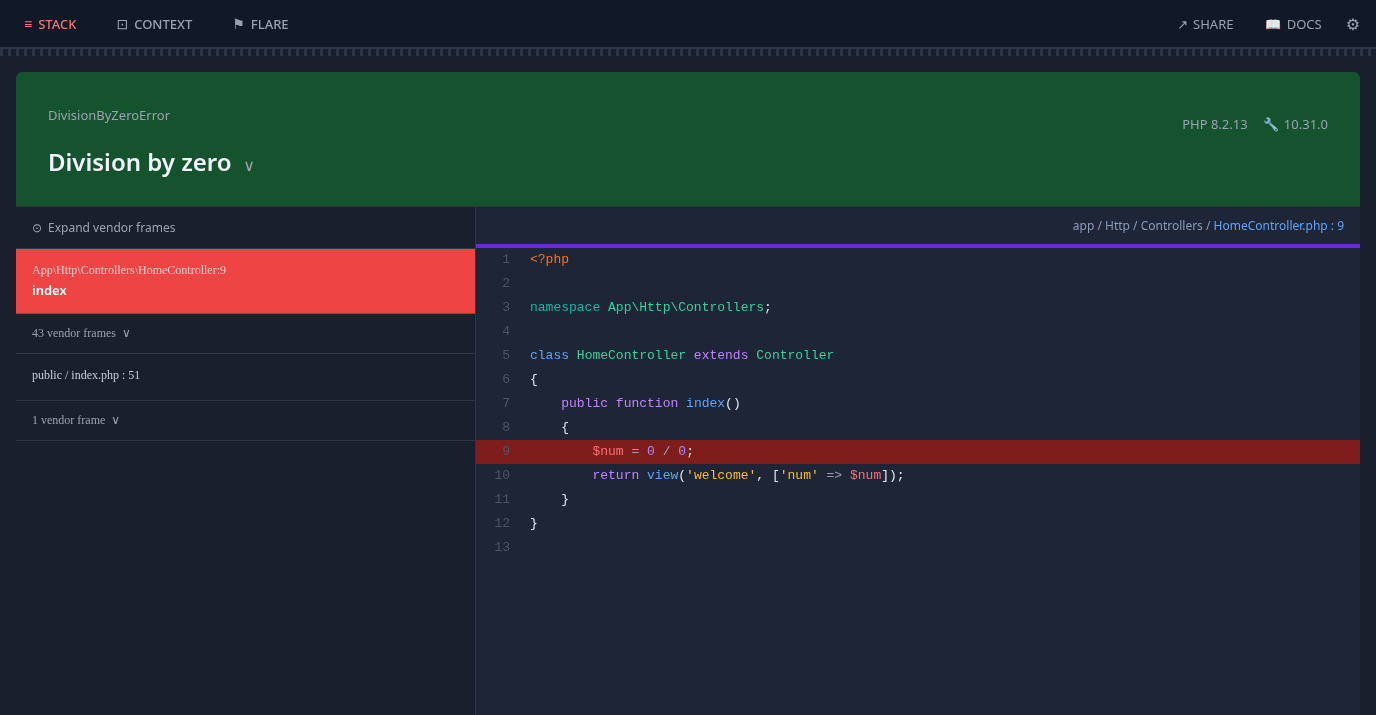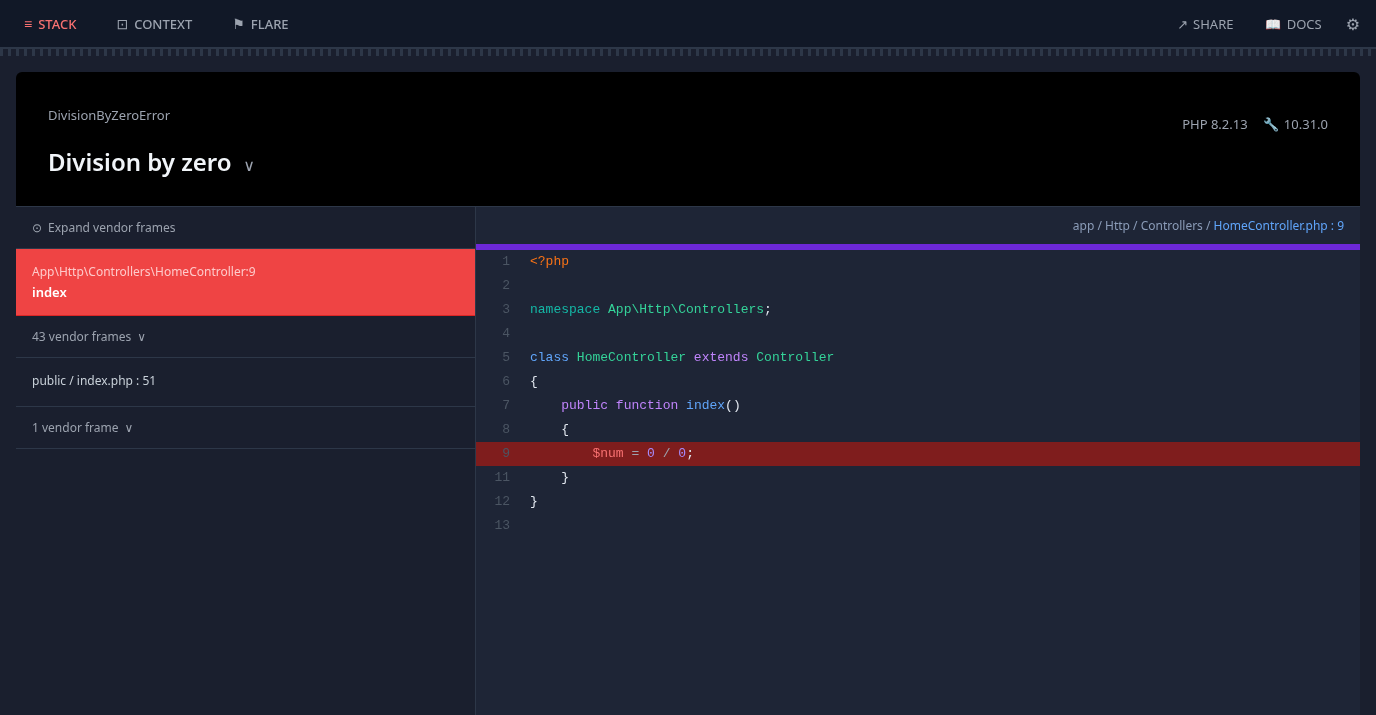--- a/index.html
+++ b/index.html
@@ -66,21 +66,21 @@
       background: repeating-linear-gradient(
         to right,
         #2d3748 0px, #2d3748 3px,
         transparent 3px, transparent 8px
       );
       border-top: 1px solid #2d3748;
     }
 
     
     .error-header {
-      background: #000000;
+      background: #14532d;
       padding: 24px 32px 28px;
       border-bottom: 1px solid #2d3748;
       margin: 16px 16px 0 16px;
       border-radius: 6px 6px 0 0;
     }
     .error-type-row {
       display: flex;
       justify-content: space-between;
       align-items: center;
       margin-bottom: 12px;
@@ -151,54 +151,56 @@
       cursor: pointer;
     }
     .stack-frame.active {
       background: #ef4444;
       border-bottom-color: #dc2626;
     }
     .frame-file {
       font-size: 12px;
       color: #c9d1d9;
       margin-bottom: 3px;
+      font-family: Liberation Serif, serif;
     }
     .stack-frame.active .frame-file { color: #fecaca; }
     .frame-method {
       font-size: 13px;
       font-weight: 600;
       color: #f1f5f9;
     }
     .stack-frame.active .frame-method { color: #fff; }
 
     .vendor-frames-group {
       padding: 12px 16px;
       border-bottom: 1px solid #2d3748;
       cursor: pointer;
     }
     .vendor-label {
       display: flex;
       align-items: center;
       gap: 6px;
       color: #9ca3af;
       font-size: 12px;
+      font-family: Liberation Serif, serif;
     }
 
     
     .code-panel {
       flex: 1;
       background: #1e2536;
       overflow: auto;
     }
     .code-header {
       padding: 10px 16px;
       text-align: right;
       color: #6b7280;
       font-size: 12px;
-      border-bottom: 6px solid #6d28d9;
+      border-bottom: 4px solid #6d28d9;
     }
     .code-header span { color: #8b9cb8; }
     .code-header .filename { color: #60a5fa; }
 
     .code-table {
       width: 100%;
       border-collapse: collapse;
       font-family: 'Consolas', 'Monaco', 'Courier New', monospace;
       font-size: 13px;
     }
@@ -370,20 +372,24 @@
         <tr>
           <td class="line-num">8</td>
           <td class="line-code">    <span class="punct">{</span></td>
         </tr>
 
         <tr class="highlighted">
           <td class="line-num">9</td>
           <td class="line-code">        <span class="var-name">$num</span> <span class="op">=</span> <span class="num-val">0</span> <span class="op">/</span> <span class="num-val">0</span><span class="punct">;</span></td>
         </tr>
 
+        <tr>
+          <td class="line-num">10</td>
+          <td class="line-code">        <span class="kw-return">return</span> <span class="fn-name">view</span><span class="punct">(</span><span class="str-val">'welcome'</span><span class="punct">,</span> <span class="punct">[</span><span class="str-val">'num'</span> <span class="arrow">=&gt;</span> <span class="var-name">$num</span><span class="punct">]);</span></td>
+        </tr>
 
         <tr>
           <td class="line-num">11</td>
           <td class="line-code">    <span class="punct">}</span></td>
         </tr>
 
         <tr>
           <td class="line-num">12</td>
           <td class="line-code"><span class="punct">}</span></td>
         </tr>

